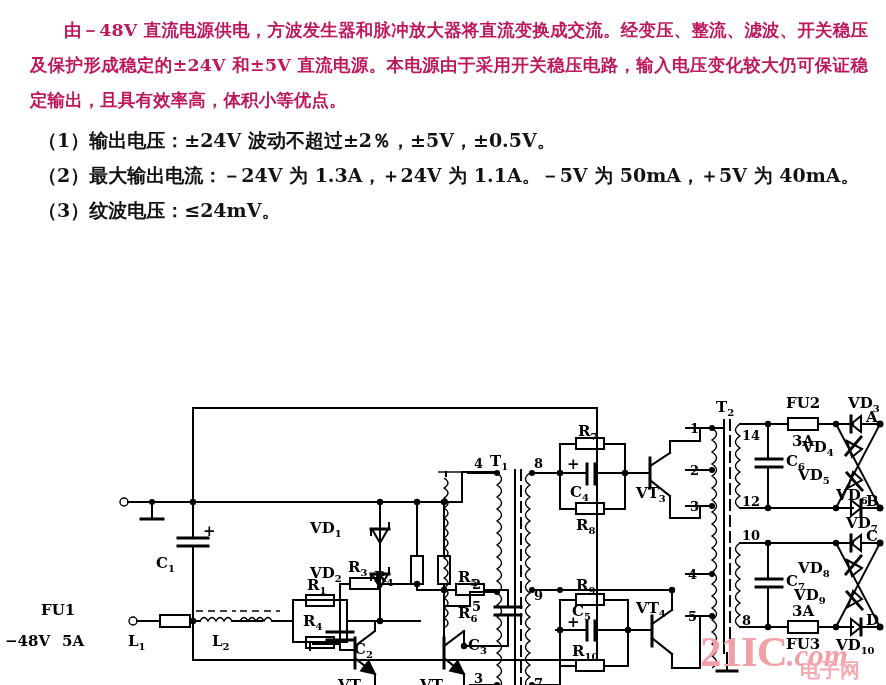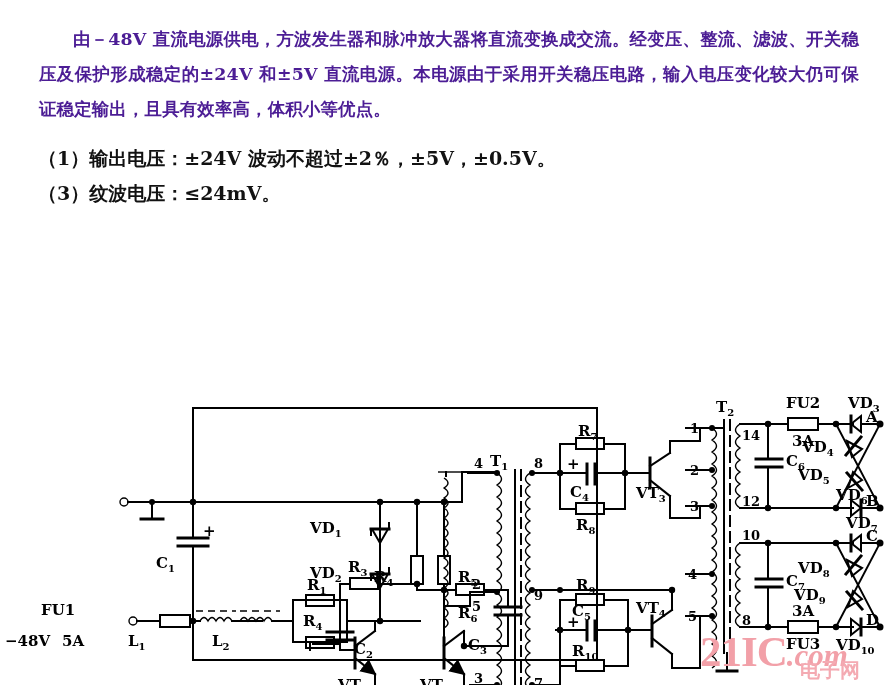--- a/index.html
+++ b/index.html
@@ -7,24 +7,24 @@
        font-family:"DejaVu Serif","Liberation Serif",serif;color:#000;}
 
   #article{position:absolute;left:0;top:0;width:886px;}
 
   .para{
     font-size:17.4px;
     line-height:35.2px;
     letter-spacing:0.2px;
     text-align:justify;
     text-justify:inter-character;
-    margin:13px;
+    margin:4px;
     padding:0 14px 0 26px;
     font-weight:700;
-    color:#4c1d95;
+    color:#be185d;
   }
   .para.first{padding-top:9px;text-indent:34px;}
   .list-line{
     font-size:19px;
     line-height:35.2px;
     font-weight:700;
     padding-left:38px;
     margin:0;
     color:#121212;
     white-space:nowrap;
@@ -41,20 +41,21 @@
   #wm-21ic .dotcom{font-style:italic;font-size:31px;letter-spacing:0px;}
   #wm-cn{left:800px;top:660px;font-family:"DejaVu Sans","Liberation Sans",sans-serif;
       font-weight:700;font-size:20px;color:#f4aab2;letter-spacing:0px;line-height:1;}
 </style>
 </head>
 <body>
 
 <div id="article">
   <p class="para first">由－48V 直流电源供电，方波发生器和脉冲放大器将直流变换成交流。经变压、整流、滤波、开关稳压及保护形成稳定的±24V 和±5V 直流电源。本电源由于采用开关稳压电路，输入电压变化较大仍可保证稳定输出，且具有效率高，体积小等优点。</p>
   <p class="list-line">（1）输出电压：±24V 波动不超过±2％，±5V，±0.5V。</p>
+  <p class="list-line">（2）最大输出电流：－24V 为 1.3A，＋24V 为 1.1A。－5V 为 50mA，＋5V 为 40mA。</p>
   <p class="list-line">（3）纹波电压：≤24mV。</p>
 </div>
 
 <div id="circuit">
 <svg width="886" height="307" viewBox="0 0 886 307" xmlns="http://www.w3.org/2000/svg">
   <defs>
     <style>
       .w{stroke:#000;stroke-width:2;fill:none;stroke-linecap:square;}
       .w3{stroke:#000;stroke-width:3;fill:none;stroke-linecap:square;}
       .thin{stroke:#000;stroke-width:1.4;fill:none;}

